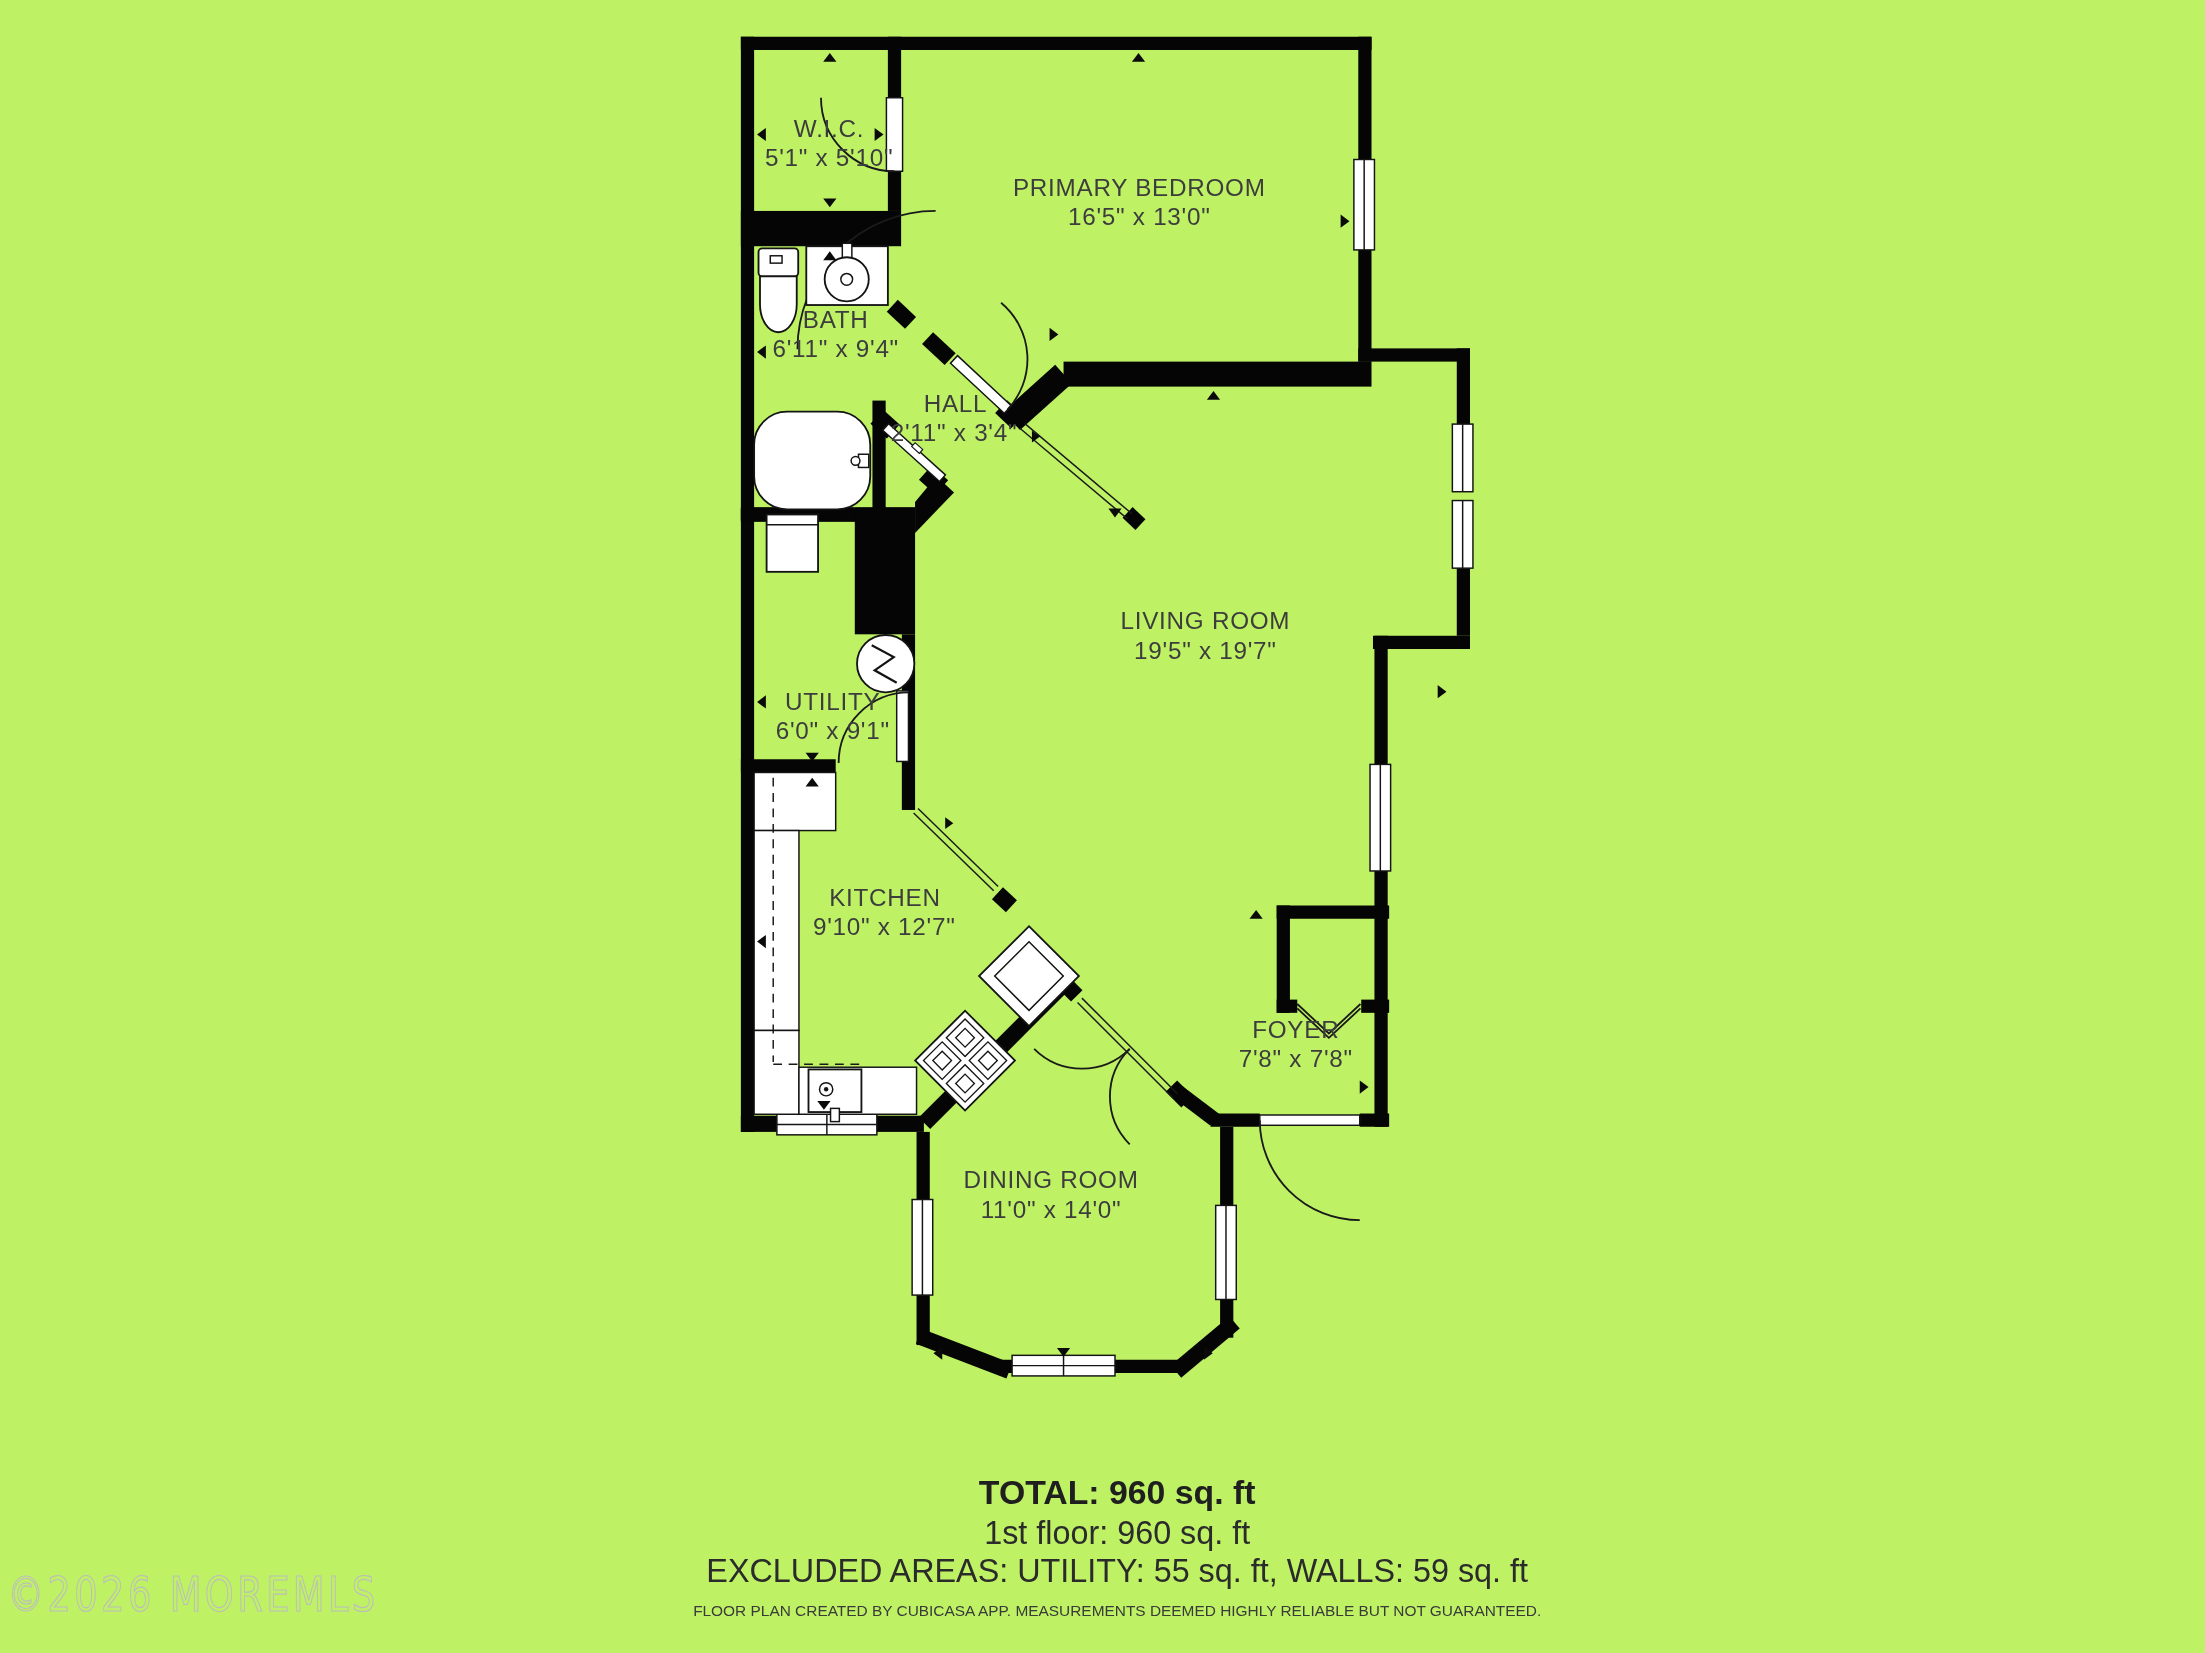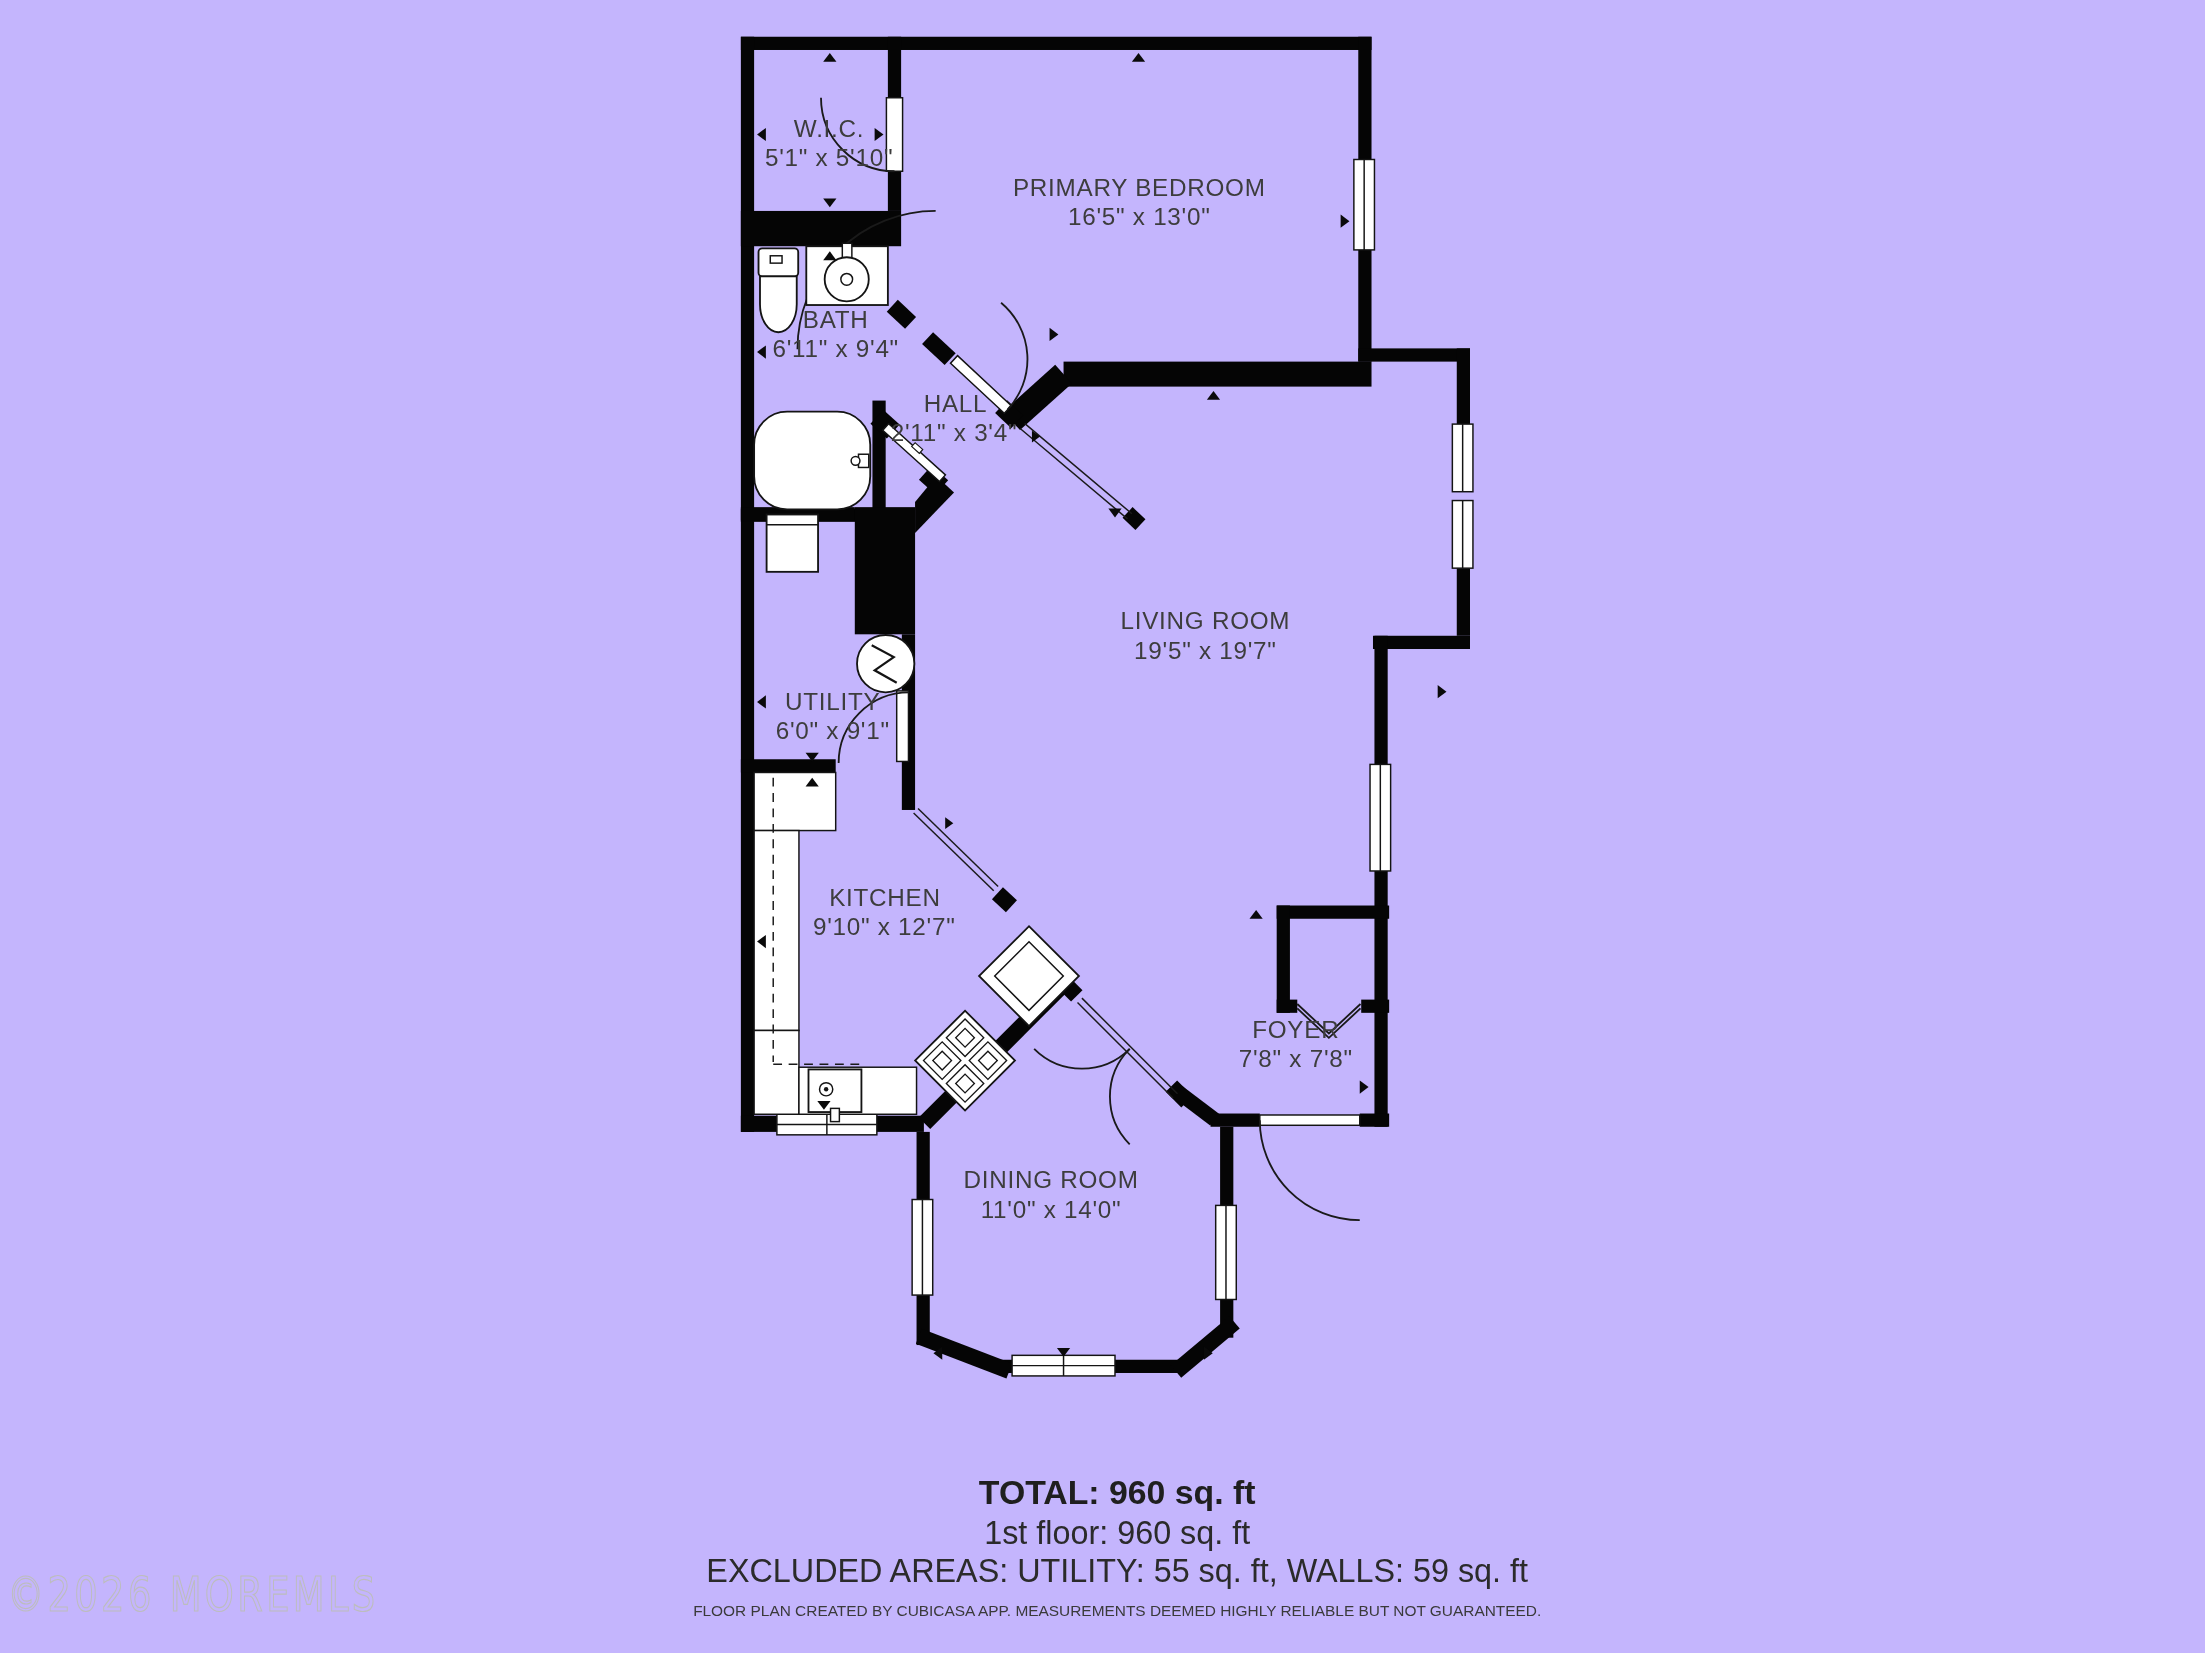--- a/index.html
+++ b/index.html
@@ -1,16 +1,16 @@
 <!DOCTYPE html>
 <html style="font-size:11.8px"><head>
 <meta charset="utf-8">
 <style>
   html,body{margin:0;padding:0;background:#ffffff;}
-  .page{position:relative;width:100%;max-width:2205px;margin:0 auto;background:#c4b5fd;}
+  .page{position:relative;width:100%;max-width:2205px;margin:0 auto;background:#bef264;}
   svg{display:block;width:100%;height:auto;}
   .room-name, .room-dims{
     font-family:"Liberation Sans","DejaVu Sans",sans-serif;
     fill:#3d3d3d; letter-spacing:1px;
   }
   .footer-bold{font-family:"Liberation Sans","DejaVu Sans",sans-serif;fill:#1f1f1f;font-weight:bold;}
   .footer-reg{font-family:"Liberation Sans","DejaVu Sans",sans-serif;fill:#2b2b2b;}
   .footer-note{font-family:"Liberation Sans","DejaVu Sans",sans-serif;fill:#3a3a3a;}
   .watermark{font-family:"DejaVu Sans","Liberation Sans",sans-serif;letter-spacing:6px;}
   .wall{fill:#050505;stroke:none;}

